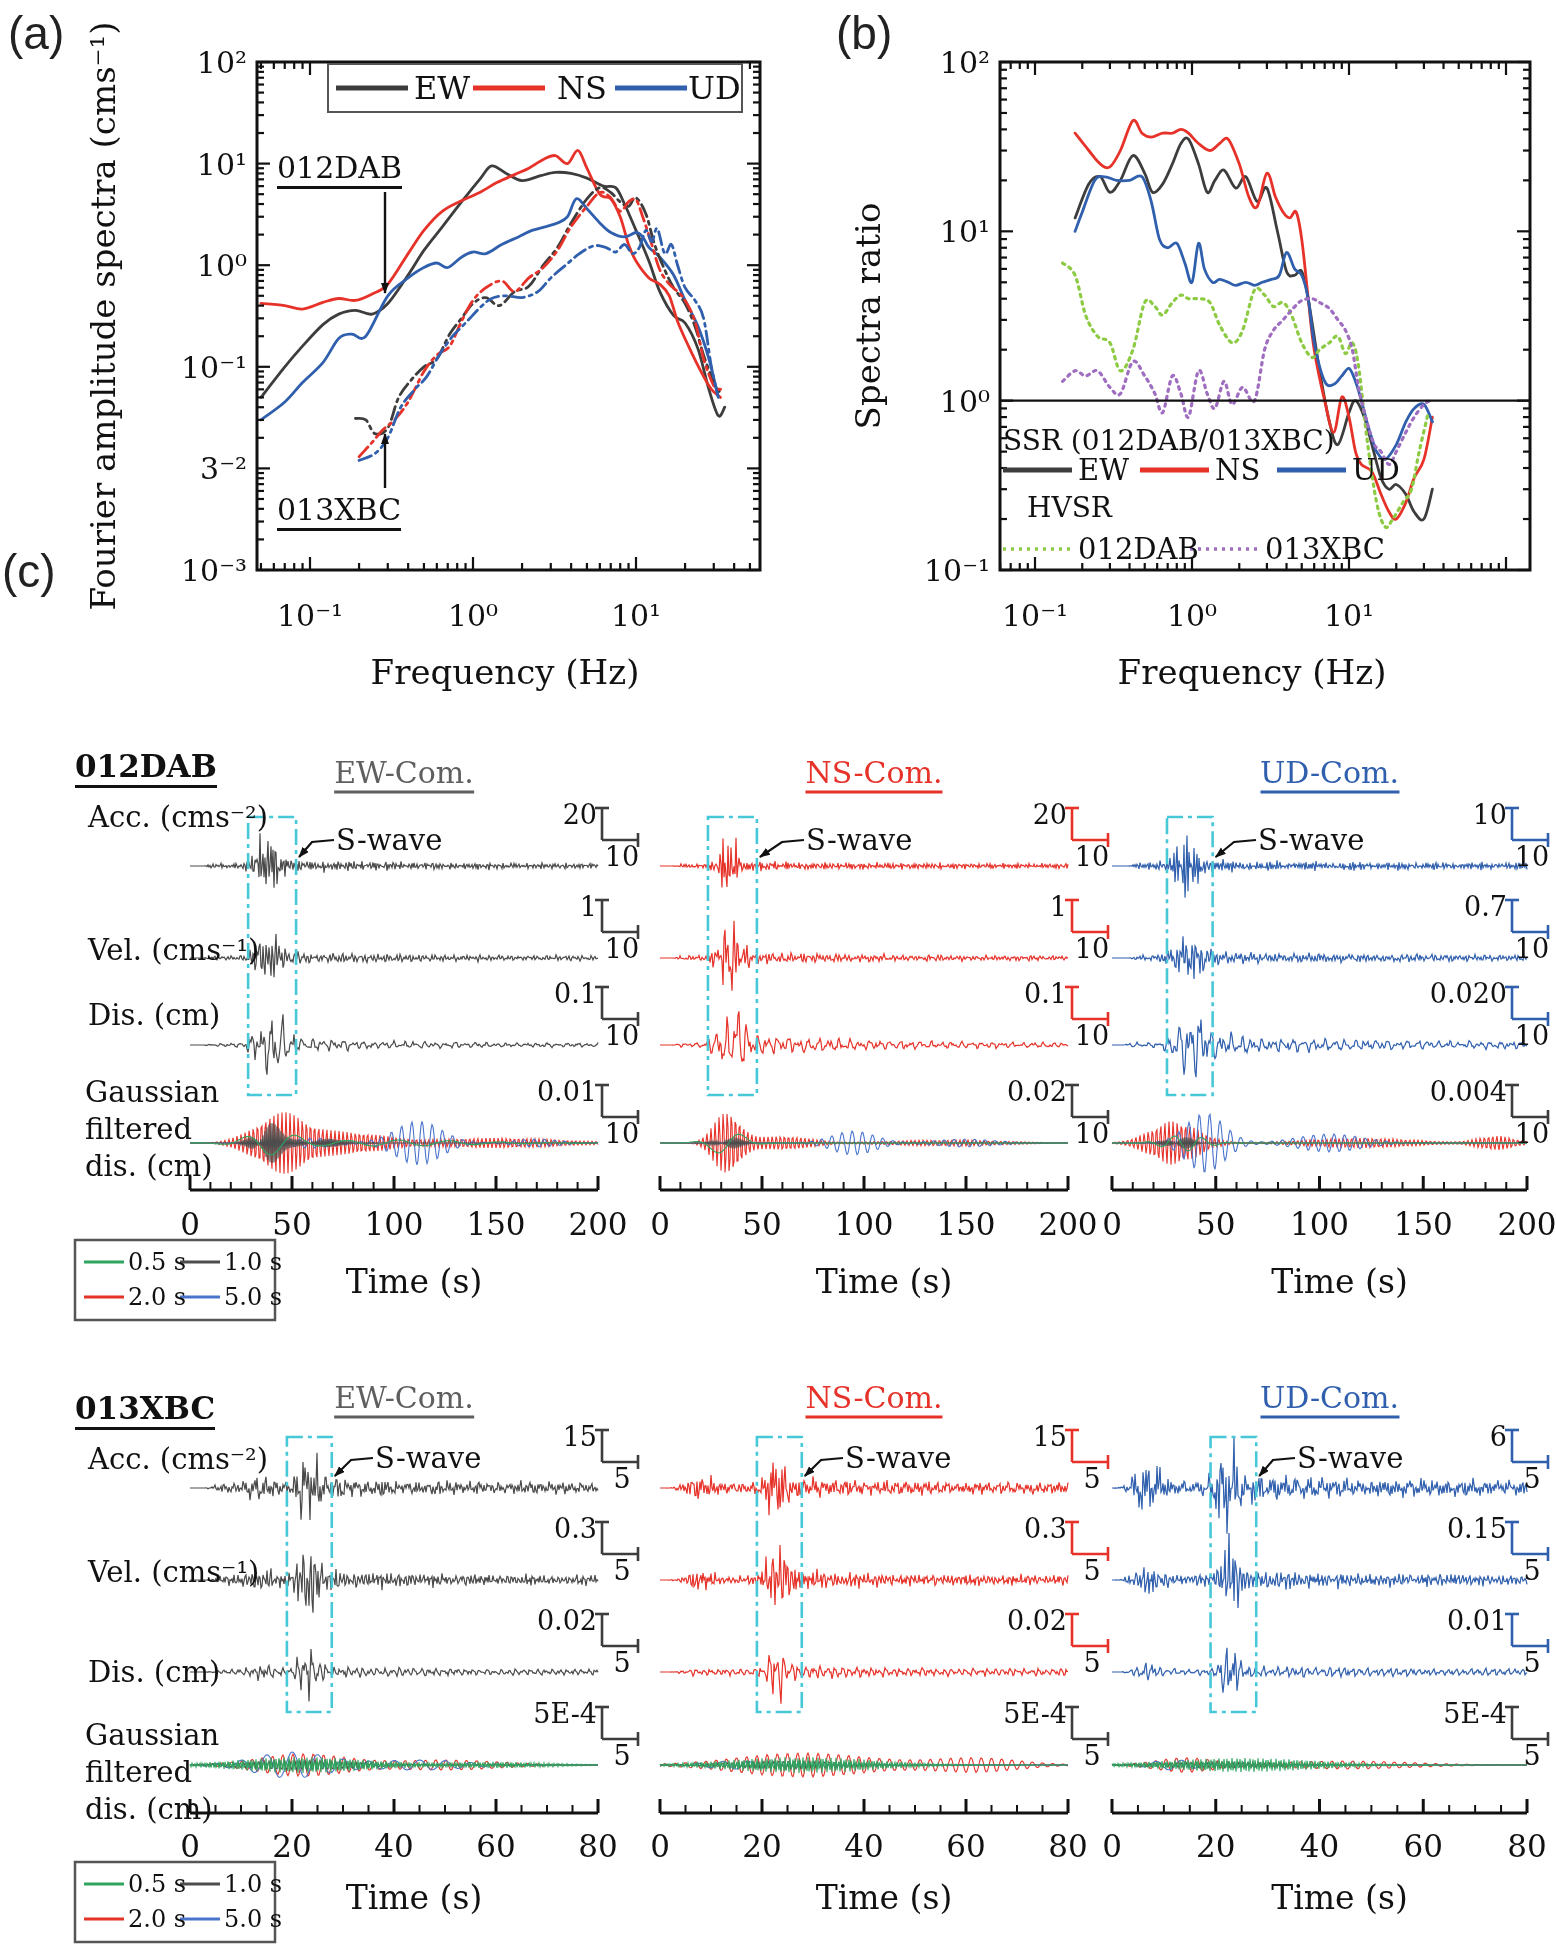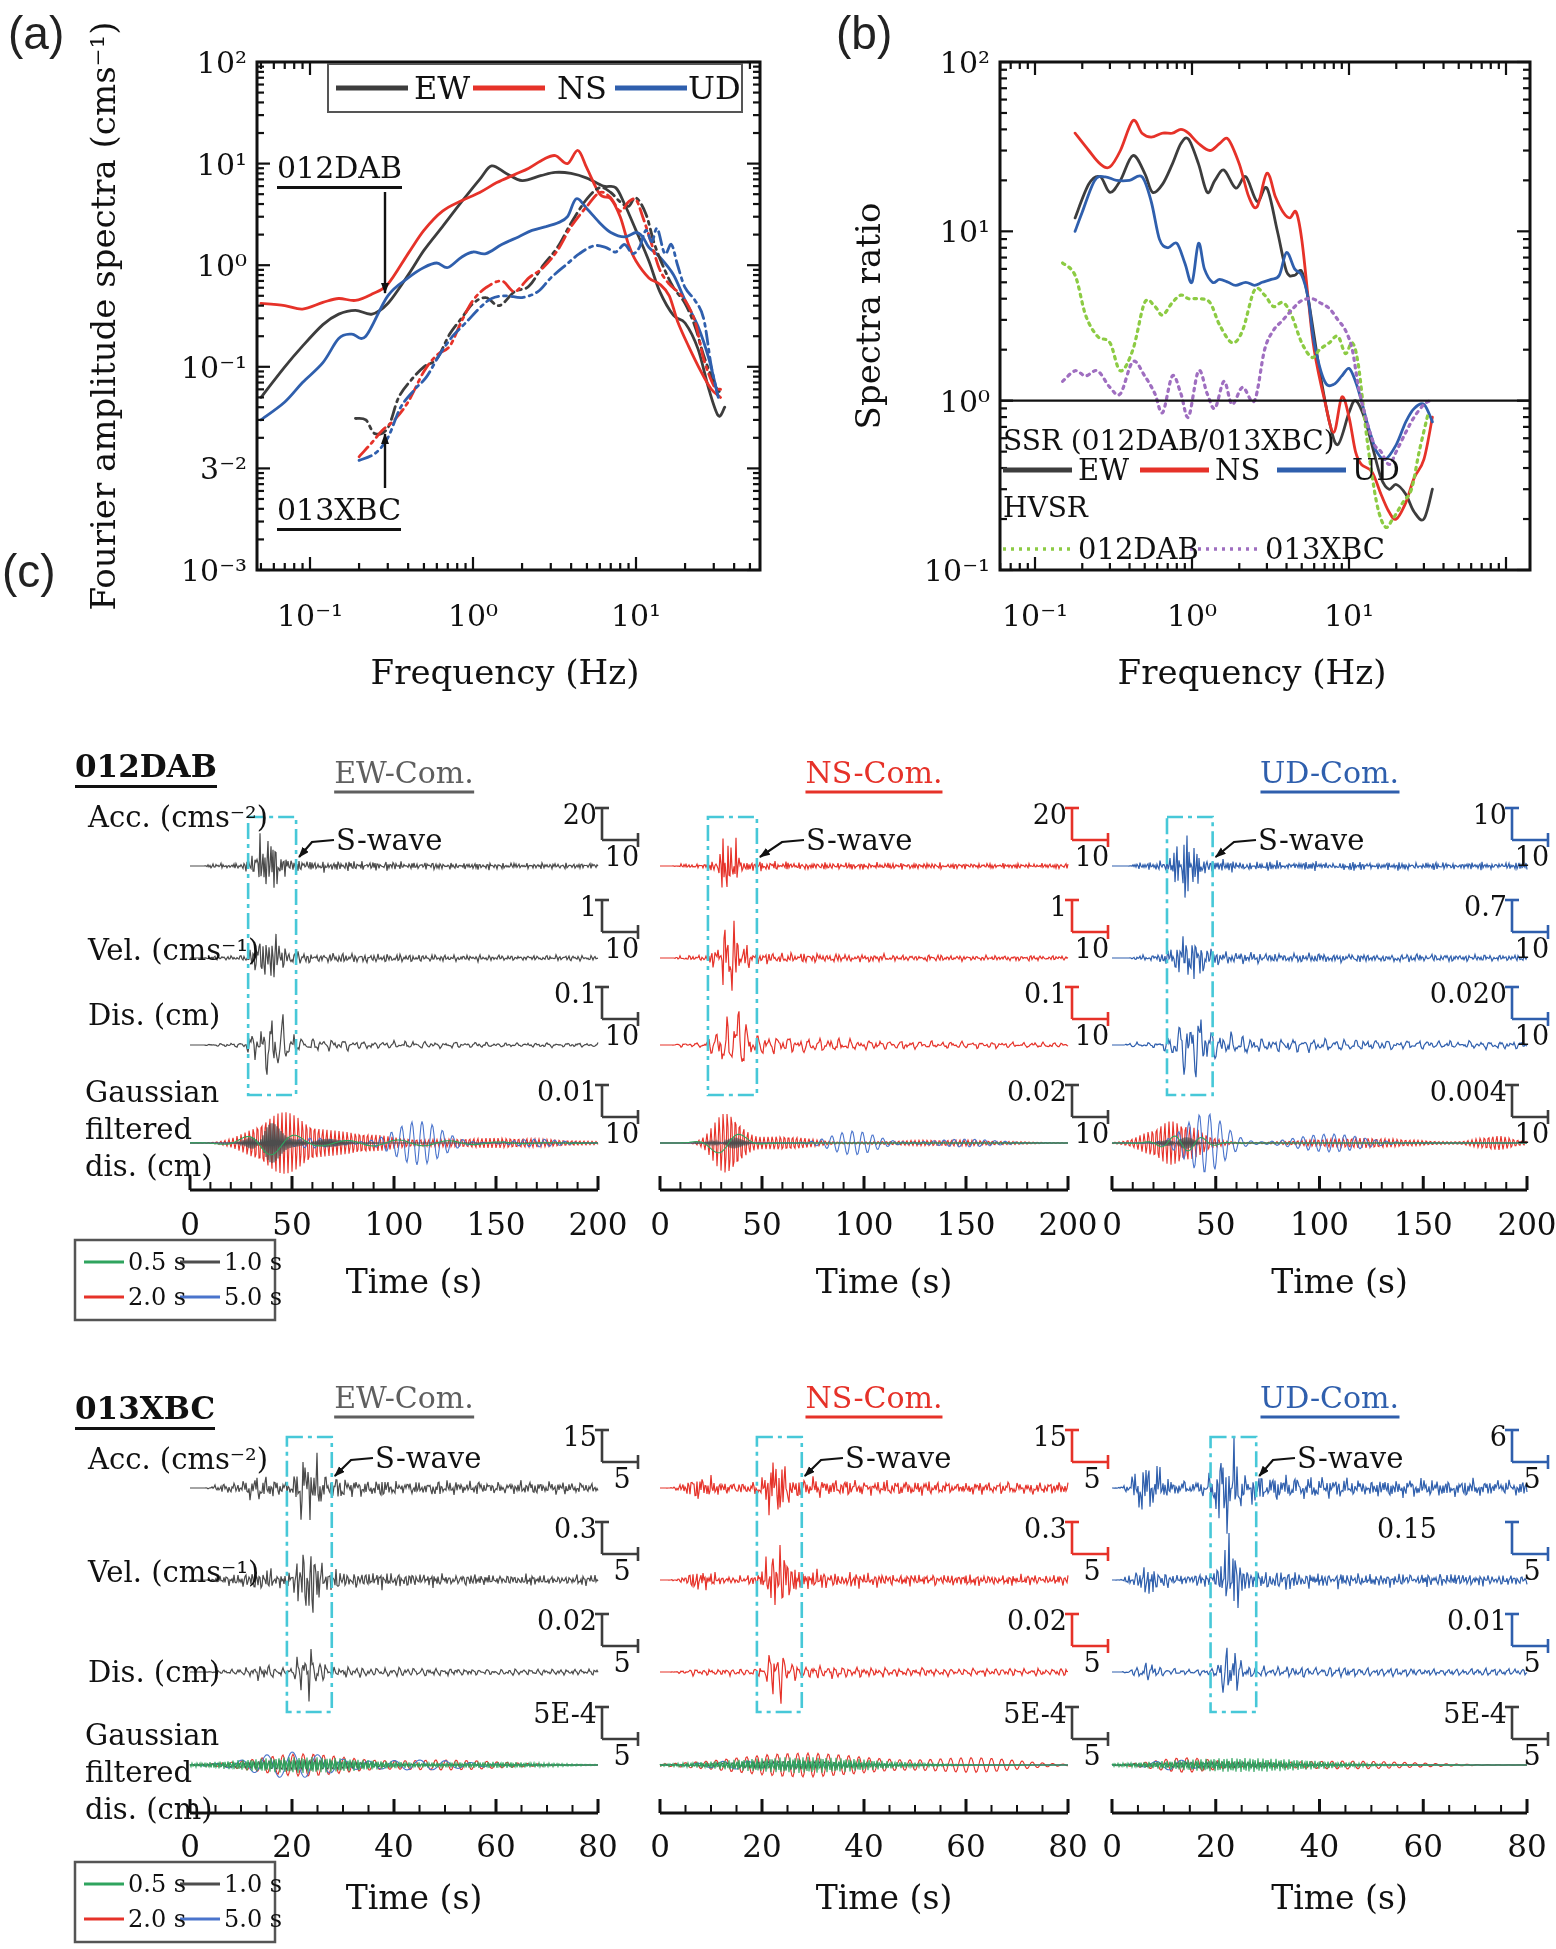--- a/index.html
+++ b/index.html
@@ -673,21 +673,21 @@
   <div class="abs panel-letter" style="left:8px;top:6px;">(a)</div>
   <div class="abs panel-letter" style="left:836px;top:6px;">(b)</div>
   <div class="abs panel-letter" style="left:2px;top:544px;">(c)</div>
 
   <div class="abs lbl" style="left:103px;top:316px;transform:translate(-50%,-50%) rotate(-90deg);font-size:34px;">Fourier amplitude spectra (cms⁻¹)</div>
   <div class="abs lbl" style="left:505px;top:672px;transform:translate(-50%,-50%);font-size:34px;">Frequency (Hz)</div>
   <div class="abs lbl" style="left:868px;top:316px;transform:translate(-50%,-50%) rotate(-90deg);font-size:34px;">Spectra ratio</div>
   <div class="abs lbl" style="left:1252px;top:672px;transform:translate(-50%,-50%);font-size:34px;">Frequency (Hz)</div>
 
   <div class="abs lbl" style="left:1003px;top:424px;font-size:28px;text-align:right;">SSR (012DAB/013XBC)</div>
-  <div class="abs lbl" style="left:1003px;top:491px;font-size:28px;">HVSR</div>
+  <div class="abs lbl" style="left:1003px;top:491px;font-size:28px;padding-left:24px;">HVSR</div>
 <div class="abs lbl" style="font-size: 30px; transform: translate(-50%, -50%); left: 310px; top: 615px;">10⁻¹</div>
     <div class="abs lbl" style="font-size: 30px; transform: translate(-50%, -50%); left: 473px; top: 615px;">10⁰</div>
     <div class="abs lbl" style="font-size: 30px; transform: translate(-50%, -50%); left: 636px; top: 615px;">10¹</div>
     <div class="abs lbl" style="font-size: 30px; transform: translate(-100%, -50%); left: 247px; top: 62px;">10²</div>
     <div class="abs lbl" style="font-size: 30px; transform: translate(-100%, -50%); left: 247px; top: 163.6px;">10¹</div>
     <div class="abs lbl" style="font-size: 30px; transform: translate(-100%, -50%); left: 247px; top: 265.2px;">10⁰</div>
     <div class="abs lbl" style="font-size: 30px; transform: translate(-100%, -50%); left: 247px; top: 366.8px;">10⁻¹</div>
     <div class="abs lbl" style="font-size: 30px; transform: translate(-100%, -50%); left: 247px; top: 468.4px;">3⁻²</div>
     <div class="abs lbl" style="font-size: 30px; transform: translate(-100%, -50%); left: 247px; top: 570px;">10⁻³</div>
     <div class="abs lbl" style="font-size: 32px; transform: translateY(-50%); left: 414px; top: 88px;">EW</div>
@@ -802,21 +802,21 @@
     <div class="abs lbl" style="font-size: 31px; transform: translate(-50%, -50%); left: 660px; top: 1846px;">0</div>
     <div class="abs lbl" style="font-size: 31px; transform: translate(-50%, -50%); left: 762px; top: 1846px;">20</div>
     <div class="abs lbl" style="font-size: 31px; transform: translate(-50%, -50%); left: 864px; top: 1846px;">40</div>
     <div class="abs lbl" style="font-size: 31px; transform: translate(-50%, -50%); left: 966px; top: 1846px;">60</div>
     <div class="abs lbl" style="font-size: 31px; transform: translate(-50%, -50%); left: 1068px; top: 1846px;">80</div>
     <div class="abs lbl" style="font-size: 33px; transform: translate(-50%, -50%); left: 884px; top: 1897px;">Time (s)</div>
     <div class="abs lbl und" style="font-size: 30px; transform: translate(-50%, -50%); left: 1329.5px; top: 1399px; color: rgb(47, 95, 173);">UD-Com.</div>
     <div class="abs lbl" style="font-size: 29px; transform: translateY(-50%); left: 1297px; top: 1458px;">S-wave</div>
     <div class="abs lbl" style="font-size: 27px; transform: translate(-100%, -50%); left: 1507px; top: 1436px;">6</div>
     <div class="abs lbl" style="font-size: 27px; transform: translate(-50%, -50%); left: 1532px; top: 1478px;">5</div>
-    <div class="abs lbl" style="font-size: 27px; transform: translate(-100%, -50%); left: 1437px; top: 1528px;">0.15</div>
+    <div class="abs lbl" style="font-size: 27px; transform: translate(-100%, -50%); left: 1507px; top: 1528px;">0.15</div>
     <div class="abs lbl" style="font-size: 27px; transform: translate(-50%, -50%); left: 1532px; top: 1570px;">5</div>
     <div class="abs lbl" style="font-size: 27px; transform: translate(-100%, -50%); left: 1507px; top: 1620px;">0.01</div>
     <div class="abs lbl" style="font-size: 27px; transform: translate(-50%, -50%); left: 1532px; top: 1662px;">5</div>
     <div class="abs lbl" style="font-size: 27px; transform: translate(-100%, -50%); left: 1507px; top: 1713px;">5E-4</div>
     <div class="abs lbl" style="font-size: 27px; transform: translate(-50%, -50%); left: 1532px; top: 1755px;">5</div>
     <div class="abs lbl" style="font-size: 31px; transform: translate(-50%, -50%); left: 1112px; top: 1846px;">0</div>
     <div class="abs lbl" style="font-size: 31px; transform: translate(-50%, -50%); left: 1215.75px; top: 1846px;">20</div>
     <div class="abs lbl" style="font-size: 31px; transform: translate(-50%, -50%); left: 1319.5px; top: 1846px;">40</div>
     <div class="abs lbl" style="font-size: 31px; transform: translate(-50%, -50%); left: 1423.25px; top: 1846px;">60</div>
     <div class="abs lbl" style="font-size: 31px; transform: translate(-50%, -50%); left: 1527px; top: 1846px;">80</div>

